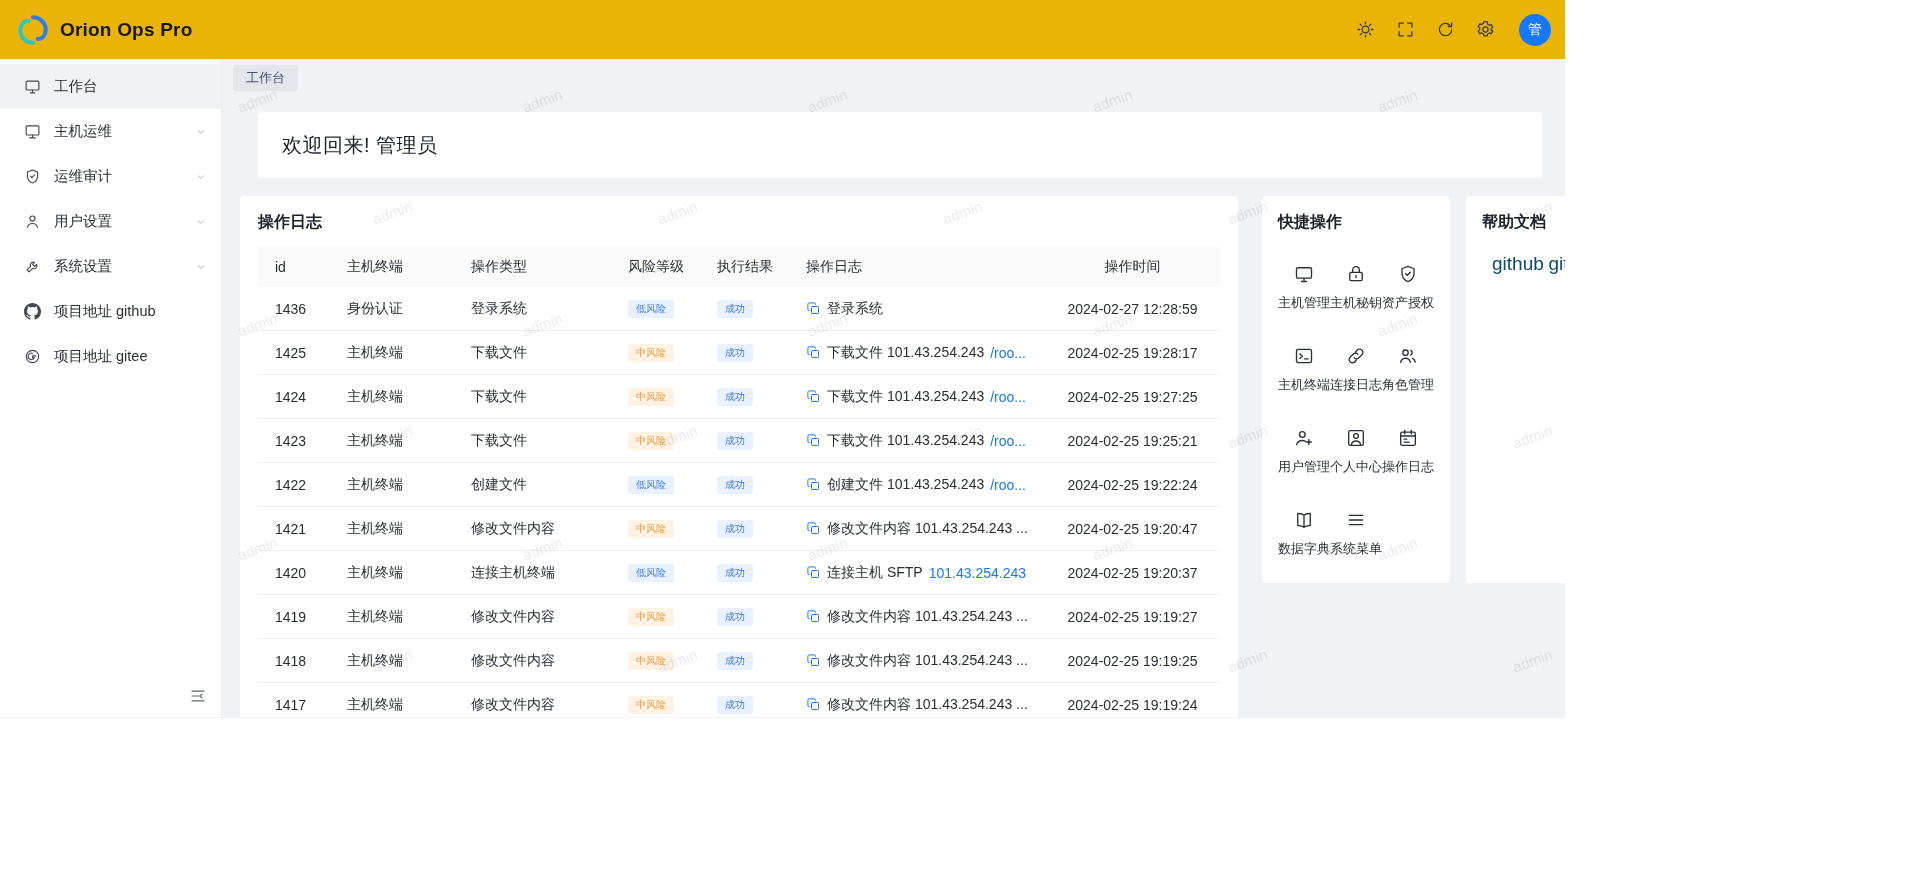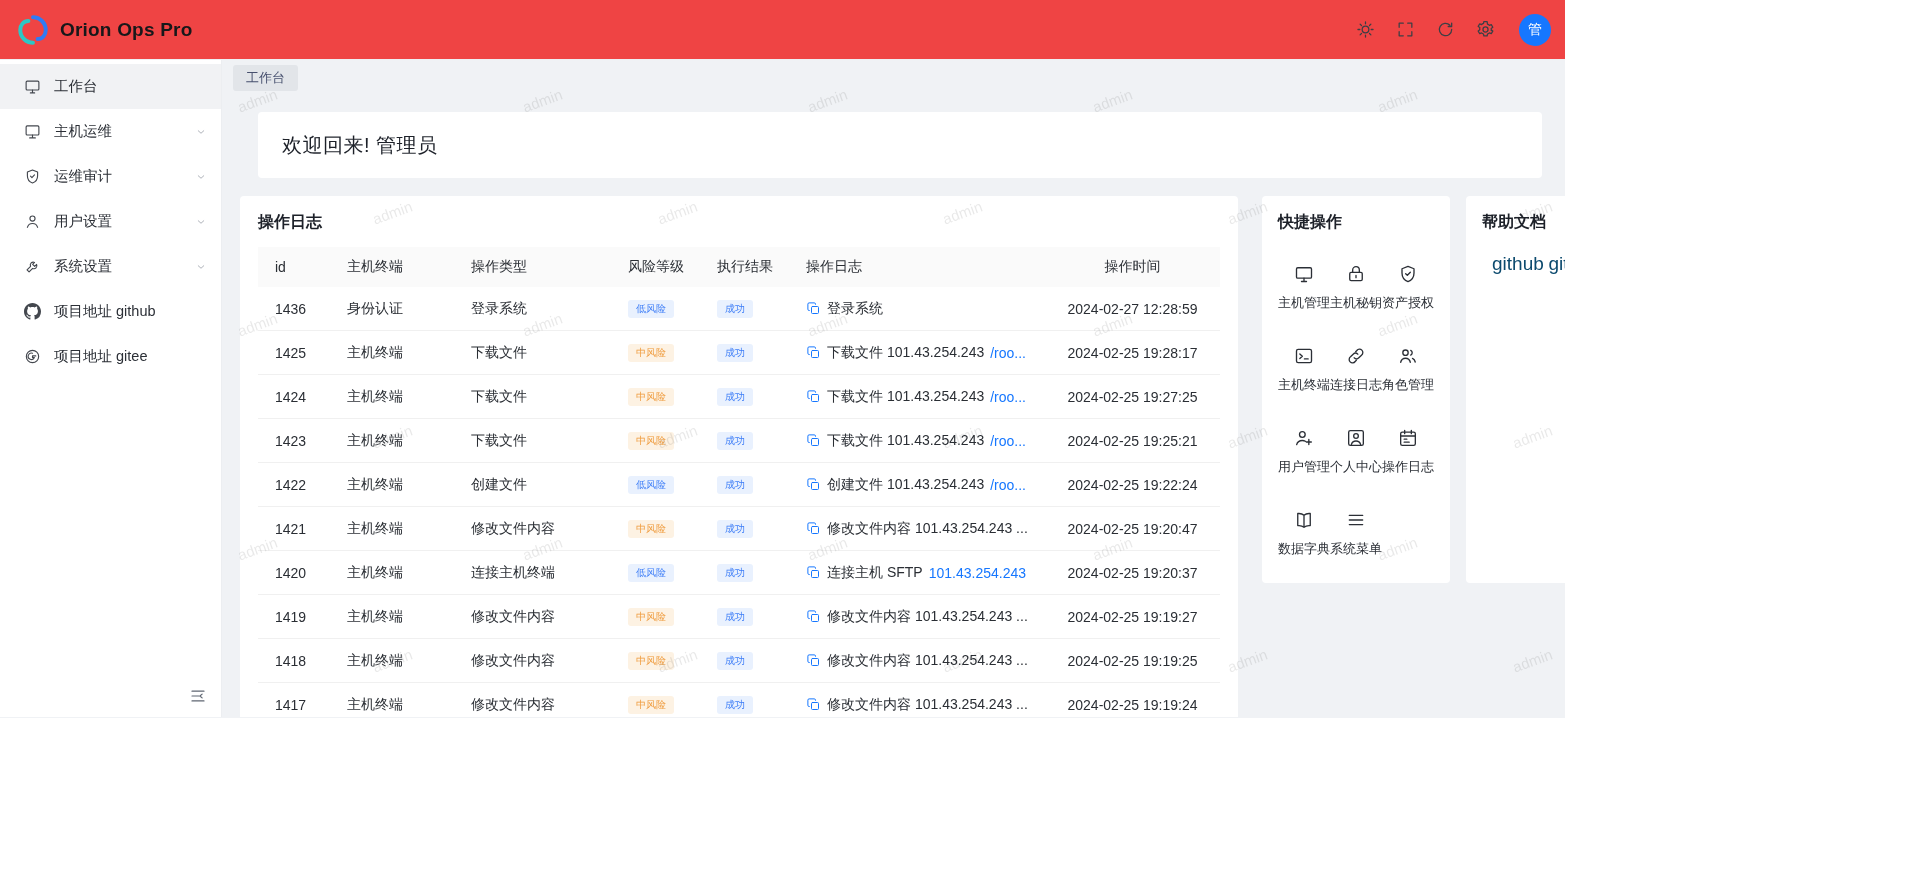--- a/index.html
+++ b/index.html
@@ -1,21 +1,21 @@
 <!DOCTYPE html>
 <html style="--primary: #1677ff;"><head>
 <meta charset="utf-8">
 <style>
   * { margin:0; padding:0; box-sizing:border-box; }
   html,body { width:1919px; height:879px; background:#ffffff; overflow:hidden;
               font-family:"Liberation Sans","DejaVu Sans",sans-serif; color:#24272c; }
   .app { position:relative; width:1565px; height:718px; background:#f0f2f5; overflow:hidden; }
 
   
-  .header { height:60px; background:#ef4444; border-bottom:1px solid #eef0f3;
+  .header { height:60px; background:#eab308; border-bottom:1px solid #eef0f3;
             display:flex; align-items:center; justify-content:space-between;
             padding:0 14px 0 16px; position:relative; z-index:3;gap:30px; }
   .brand { display:flex; align-items:center; gap:10px; cursor:pointer; }
   .logo { width:34px; height:34px; display:inline-flex; }
   .logo svg { width:100%; height:100%; }
   .brand-title { font-size:19px; font-weight:600; color:#17181a; letter-spacing:.2px; }
   .header-actions { display:flex; align-items:center; }
   .actions-group { display:flex; align-items:center; }
   .hicon { width:40px; height:40px; display:flex; align-items:center; justify-content:center;
            color:#3c3f45; cursor:pointer; border-radius:4px; }

